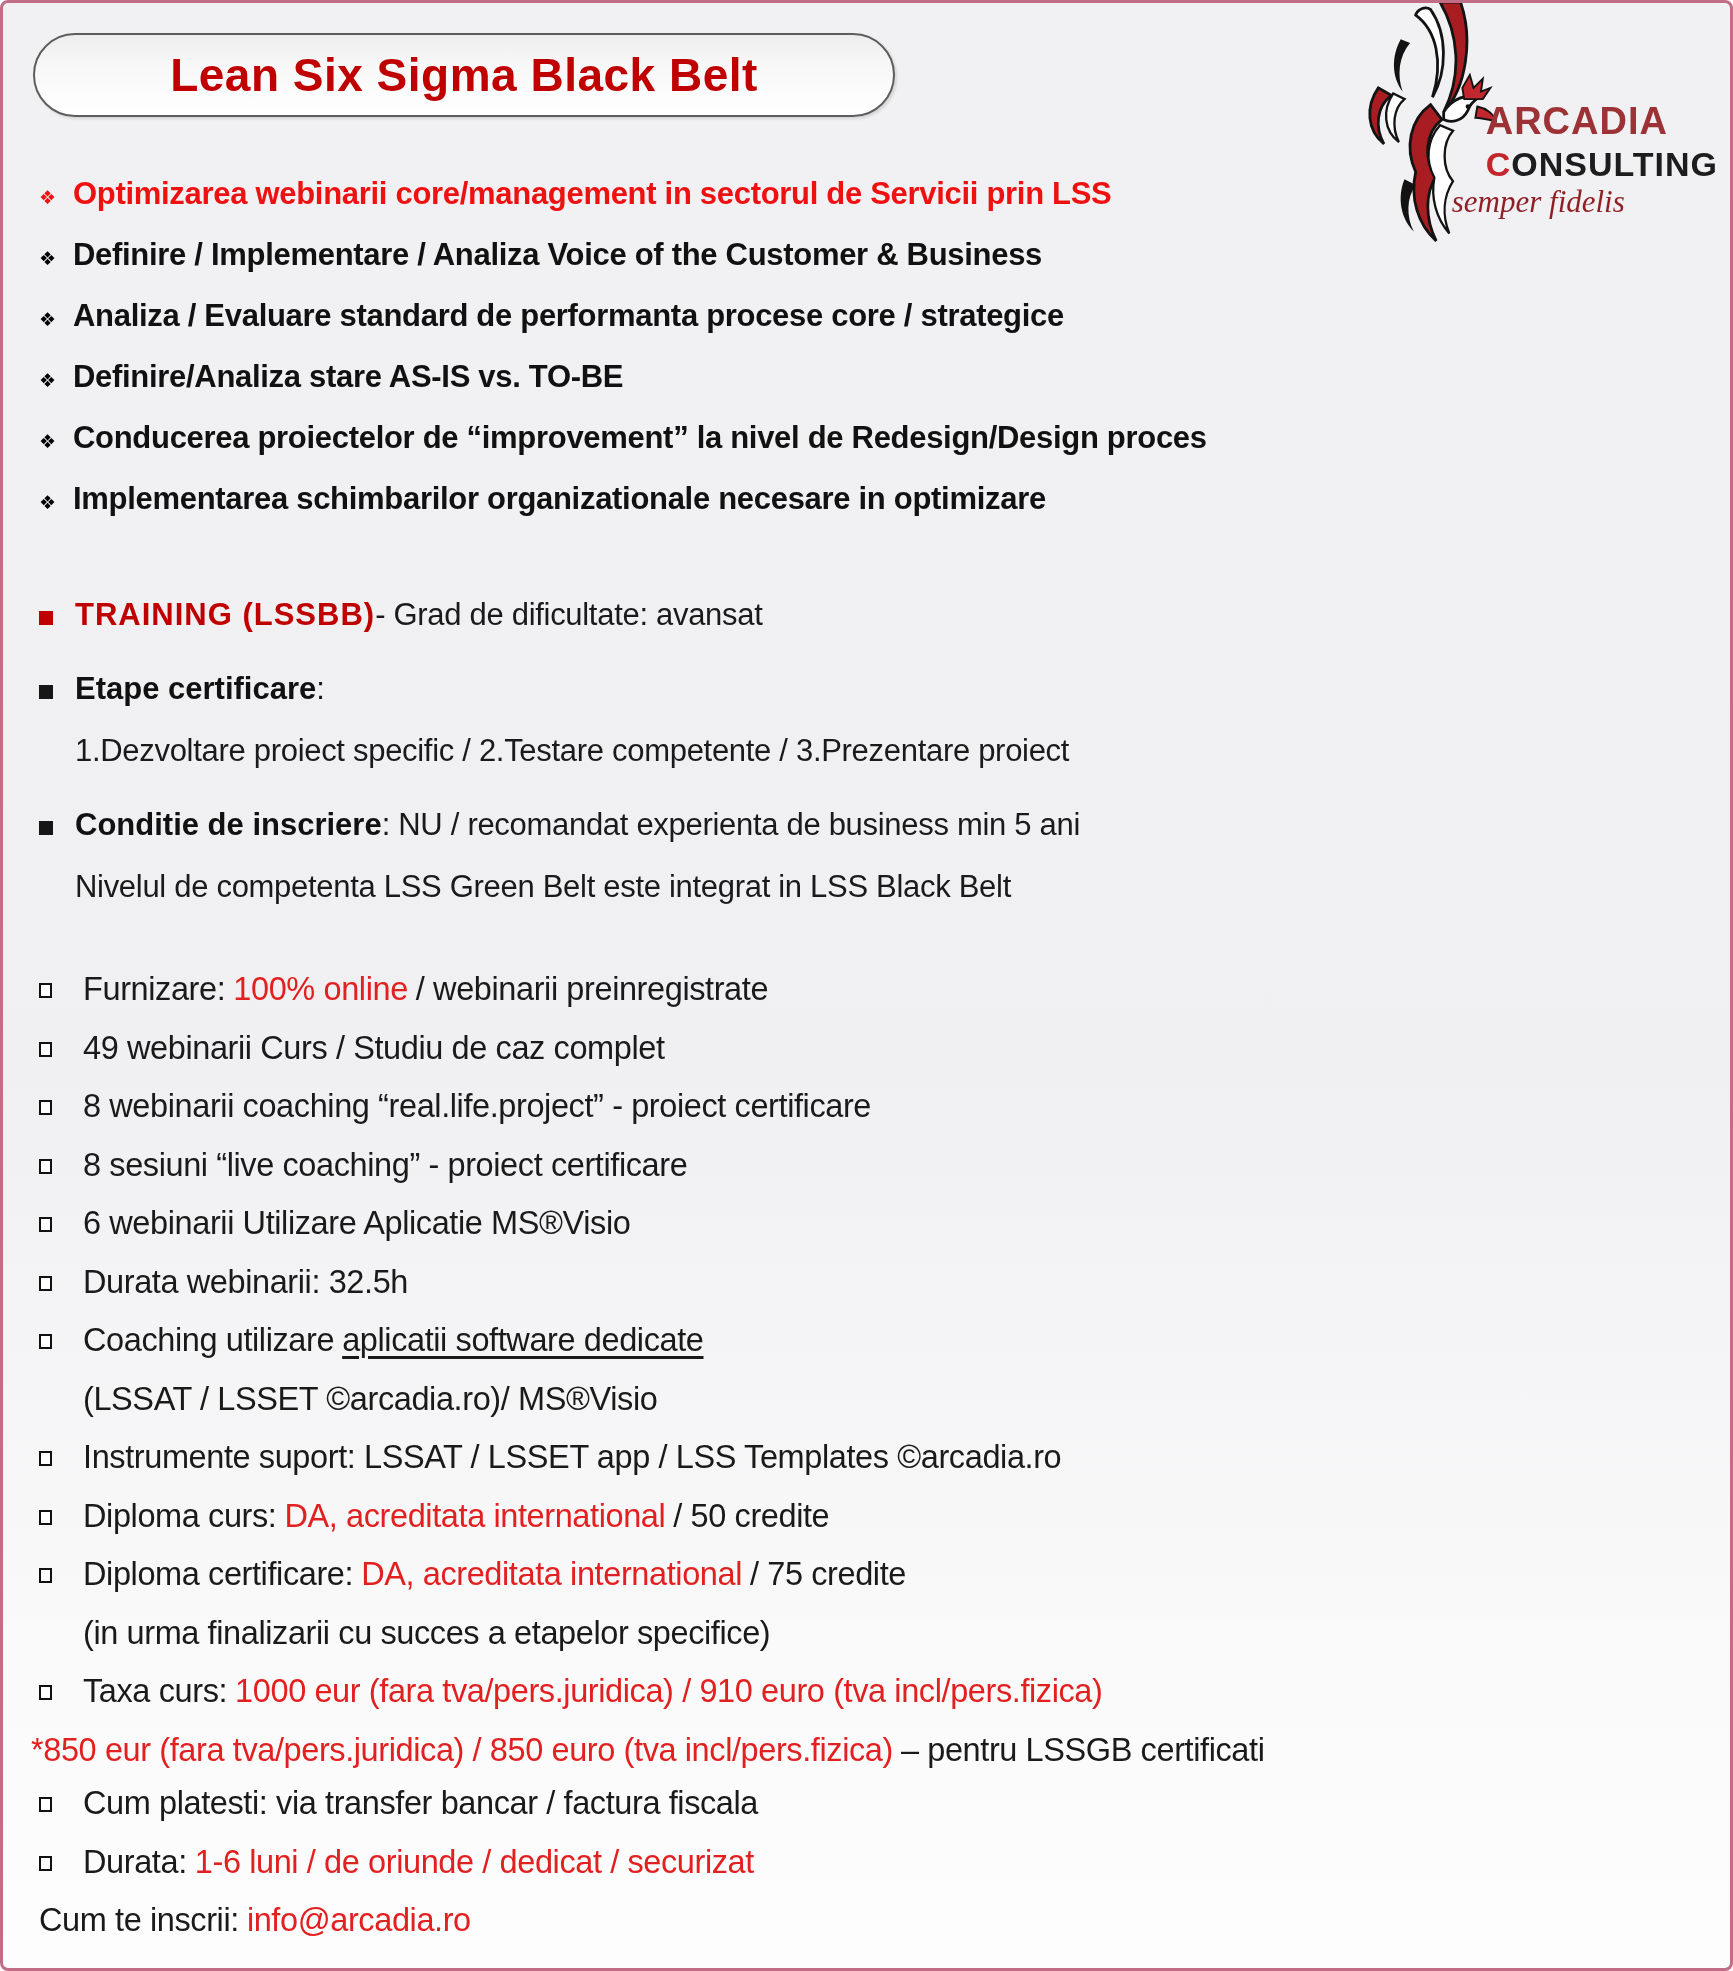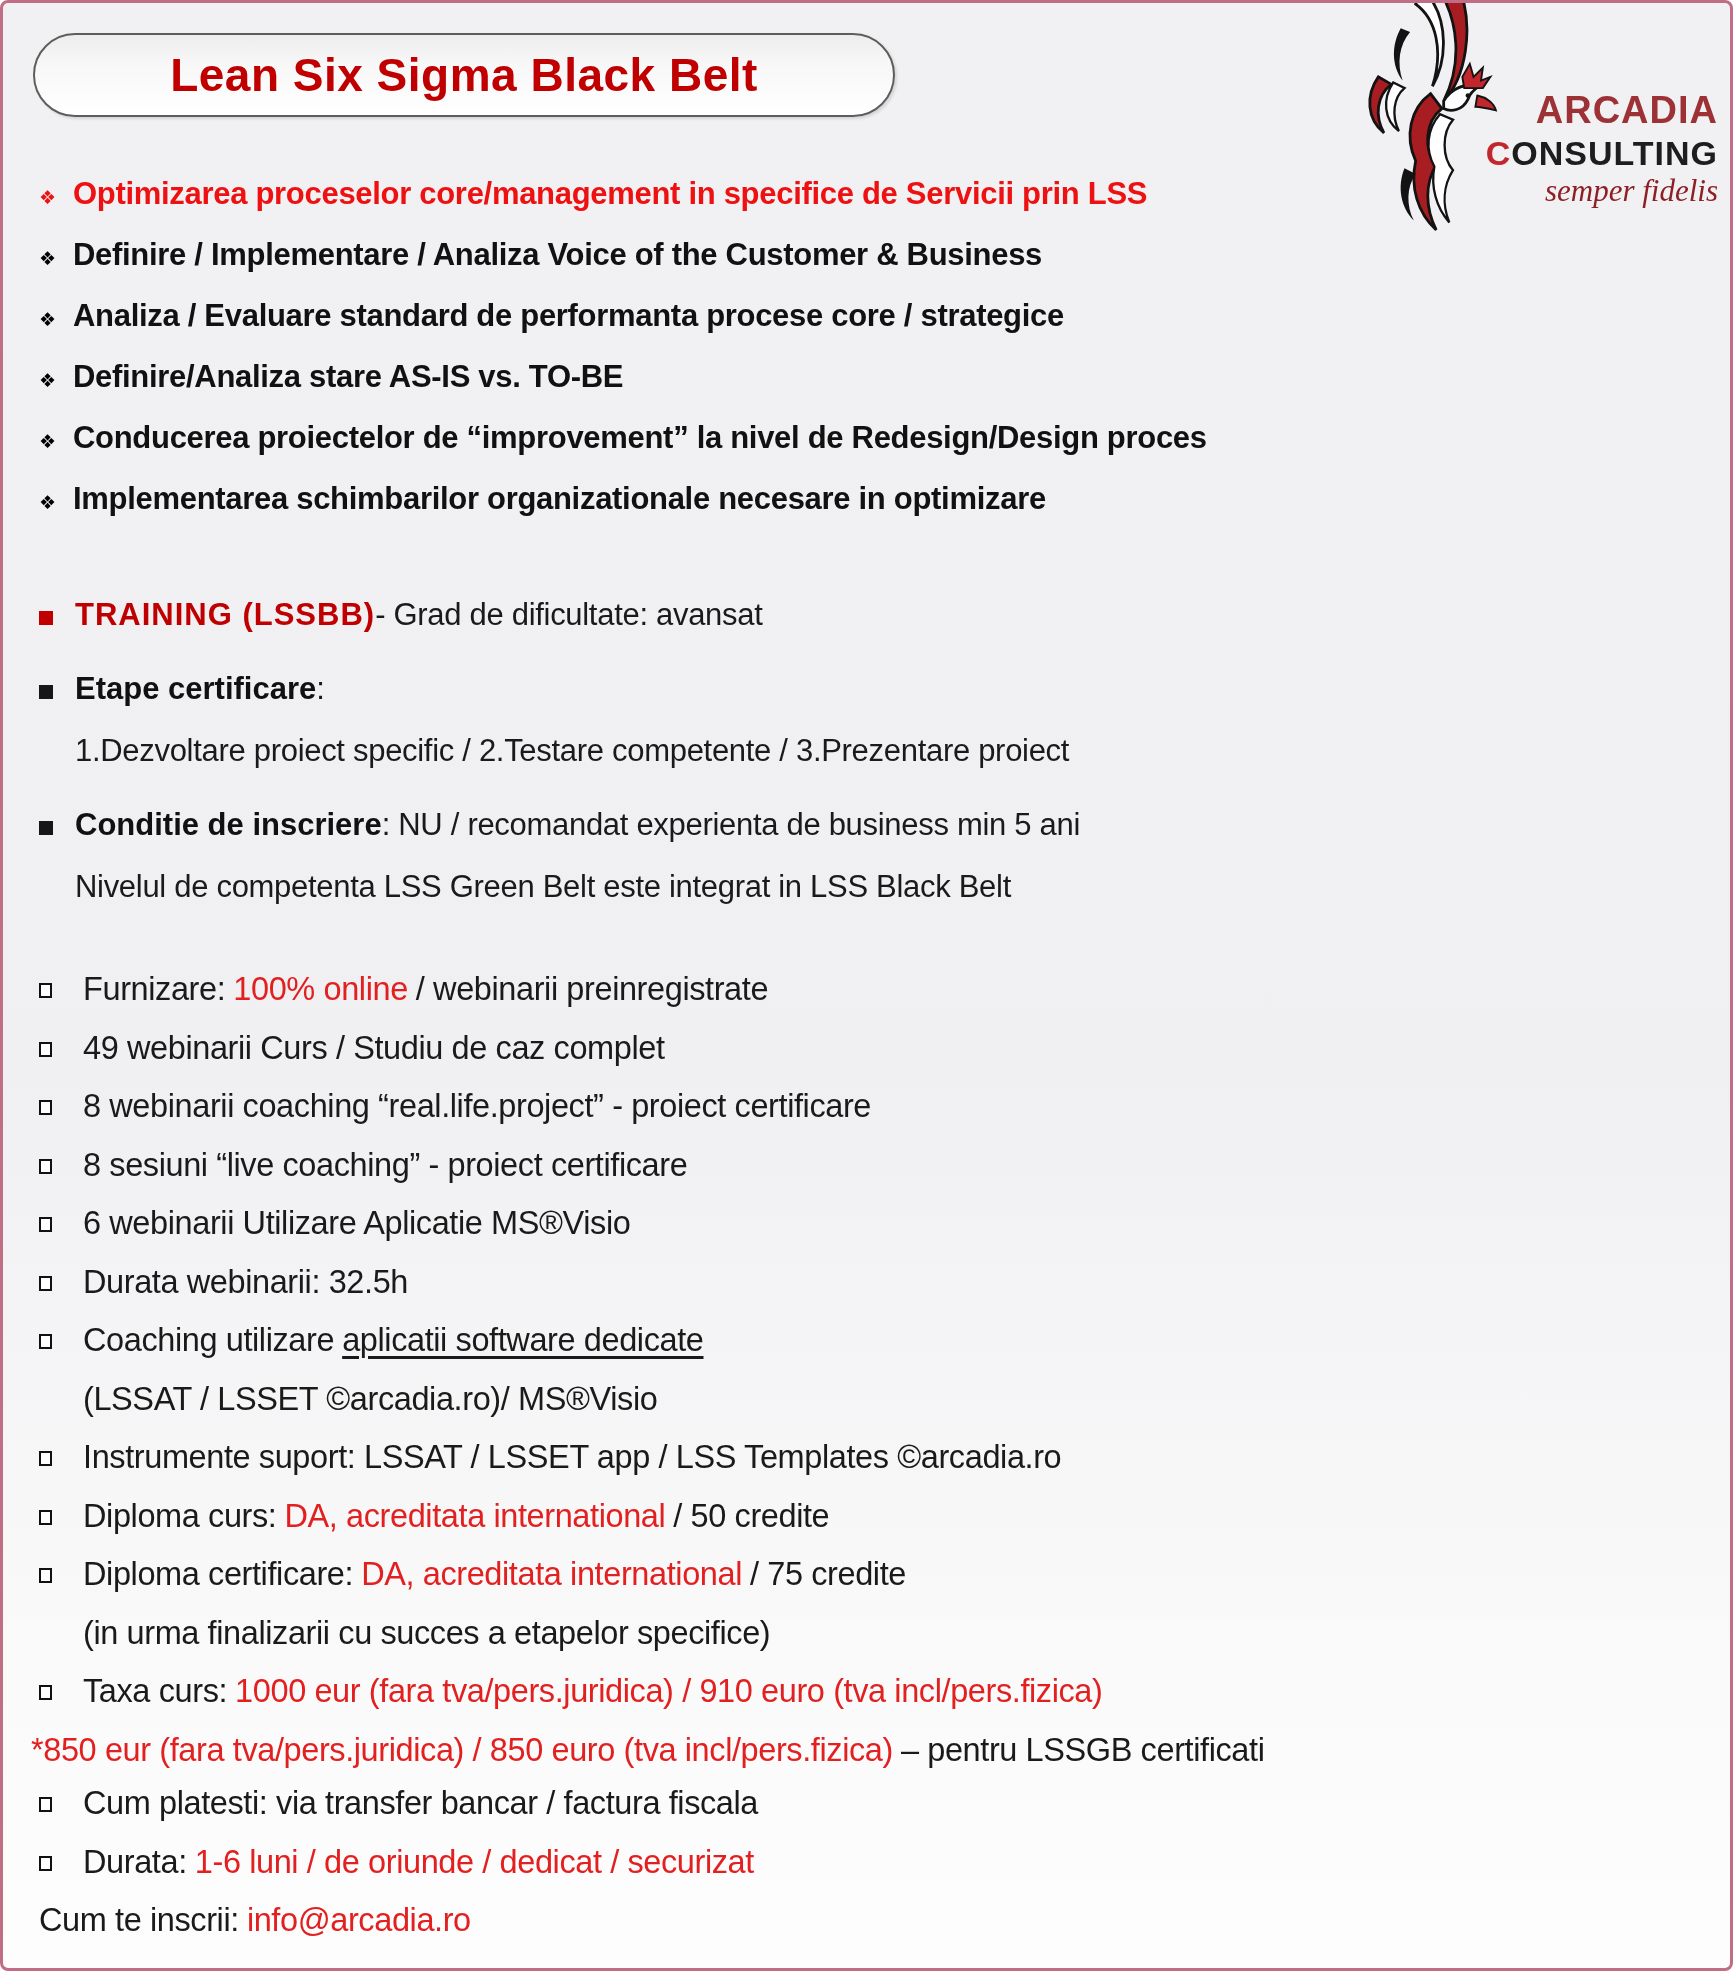--- a/index.html
+++ b/index.html
@@ -20,21 +20,21 @@
     border:2px solid #5d5d5d; border-radius:44px;
     background:linear-gradient(180deg,#ededed 0%,#f7f7f7 35%,#ffffff 100%);
     display:flex; align-items:center; justify-content:center;
     box-shadow:2px 2px 3px rgba(0,0,0,0.12);
   }
   .banner .title {
     color:#c00000; font-size:46px; font-weight:700; letter-spacing:0.5px;
   }
 
   
-  .logo { position:absolute; top:0; right:12px; display:flex; z-index:5;text-align:right; }
+  .logo { position:absolute; top:11px; right:12px; display:flex; z-index:5; }
   .logo .bird { margin-top:-12px; }
   .logo .wordmark { margin-top:86px; margin-left:-14px; }
   .logo .l1 { color:#9c3136; font-size:38px; font-weight:700; letter-spacing:1px; }
   .logo .l2 { font-size:34px; font-weight:700; letter-spacing:1px; color:#1d1d1d; margin-top:2px; }
   .logo .l2 .c { color:#c1272d; }
   .logo .motto { font-family:"Liberation Serif", serif; font-style:italic; color:#8e2025;
                  font-size:31px; margin-top:0px; margin-left:-34px; }
 
   
   .diamond-list { margin-top:48px; }
@@ -95,21 +95,21 @@
     <div class="wordmark">
       <div class="l1">ARCADIA</div>
       <div class="l2"><span class="c">C</span><span>ONSULTING</span></div>
       <div class="motto">semper fidelis</div>
     </div>
   </div>
 
   <div class="diamond-list">
     <div class="d-row red">
         <span class="d-bullet">❖</span>
-        <span class="d-text">Optimizarea proceselor core/management in specifice de Servicii prin LSS</span>
+        <span class="d-text">Optimizarea webinarii core/management in sectorul de Servicii prin LSS</span>
       </div>
     <div class="d-row">
         <span class="d-bullet">❖</span>
         <span class="d-text">Definire / Implementare / Analiza Voice of the Customer &amp; Business</span>
       </div>
     <div class="d-row">
         <span class="d-bullet">❖</span>
         <span class="d-text">Analiza / Evaluare standard de performanta procese core / strategice</span>
       </div>
     <div class="d-row">

